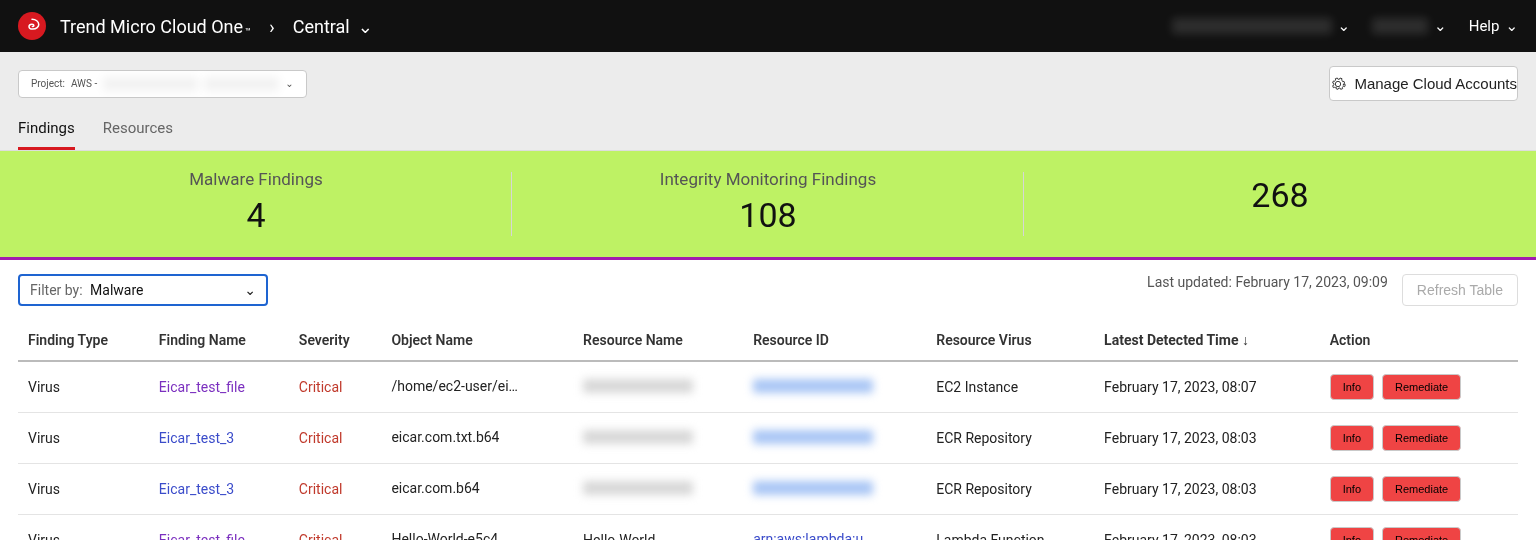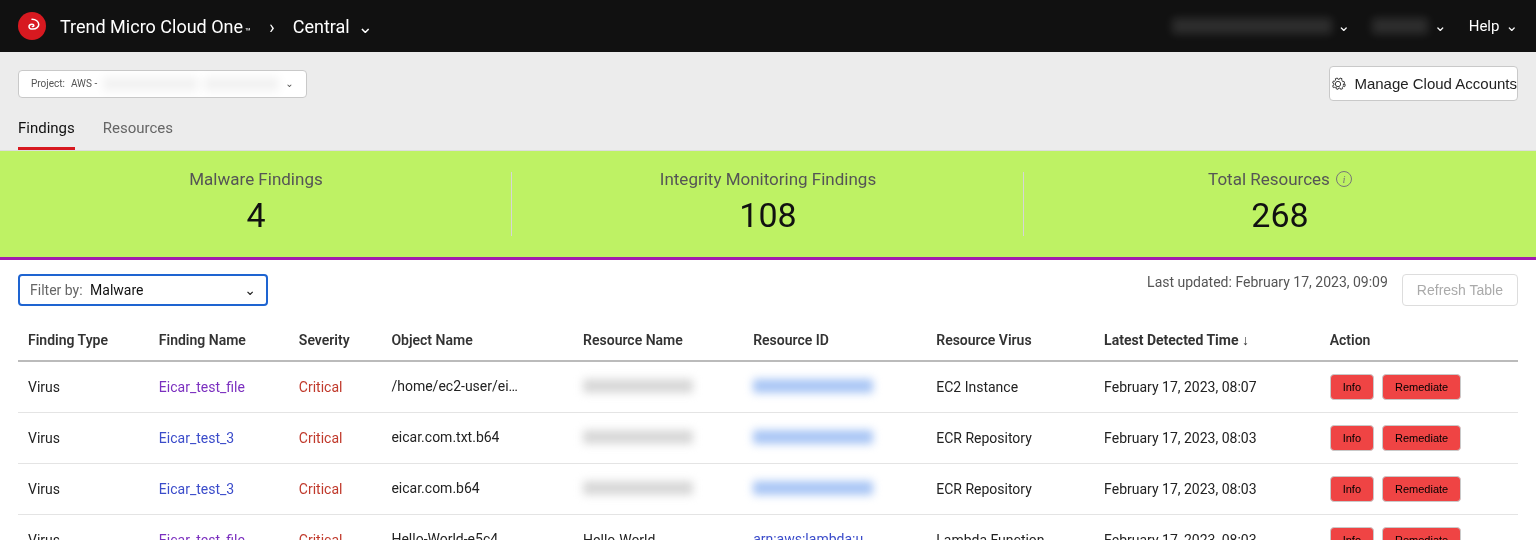--- a/index.html
+++ b/index.html
@@ -110,24 +110,20 @@
 <div class="stats">
   <div class="stat">
     <div class="stat-label">Malware Findings</div>
     <div class="stat-value">4</div>
   </div>
   <div class="stat">
     <div class="stat-label">Integrity Monitoring Findings</div>
     <div class="stat-value">108</div>
   </div>
   <div class="stat">
-    <div class="stat-label">
-      <span>Total Resources</span>
-      <span class="info-icon">i</span>
-    </div>
     <div class="stat-value">268</div>
   </div>
 </div>
 
 <div class="toolbar">
   <div class="filter-select">
     <span>
       <span class="lbl">Filter by:</span>
       <span class="val">Malware</span>
     </span>

